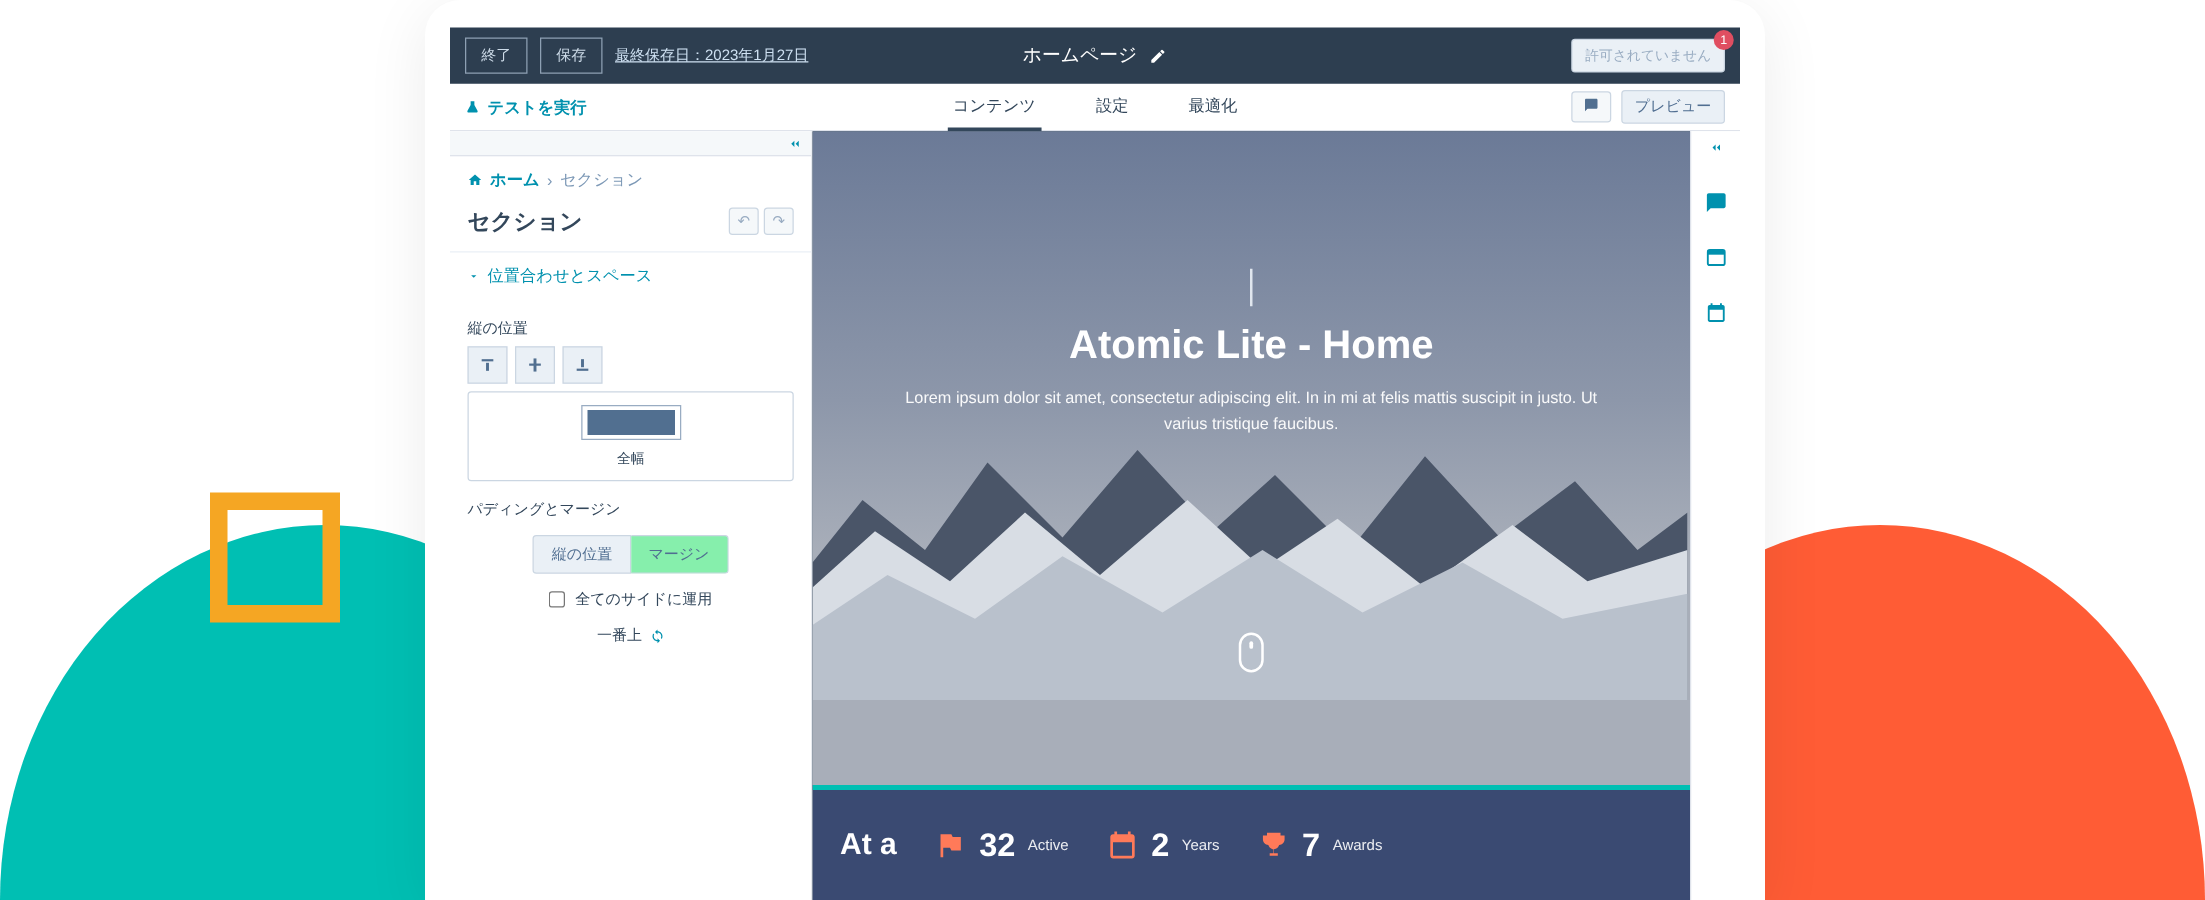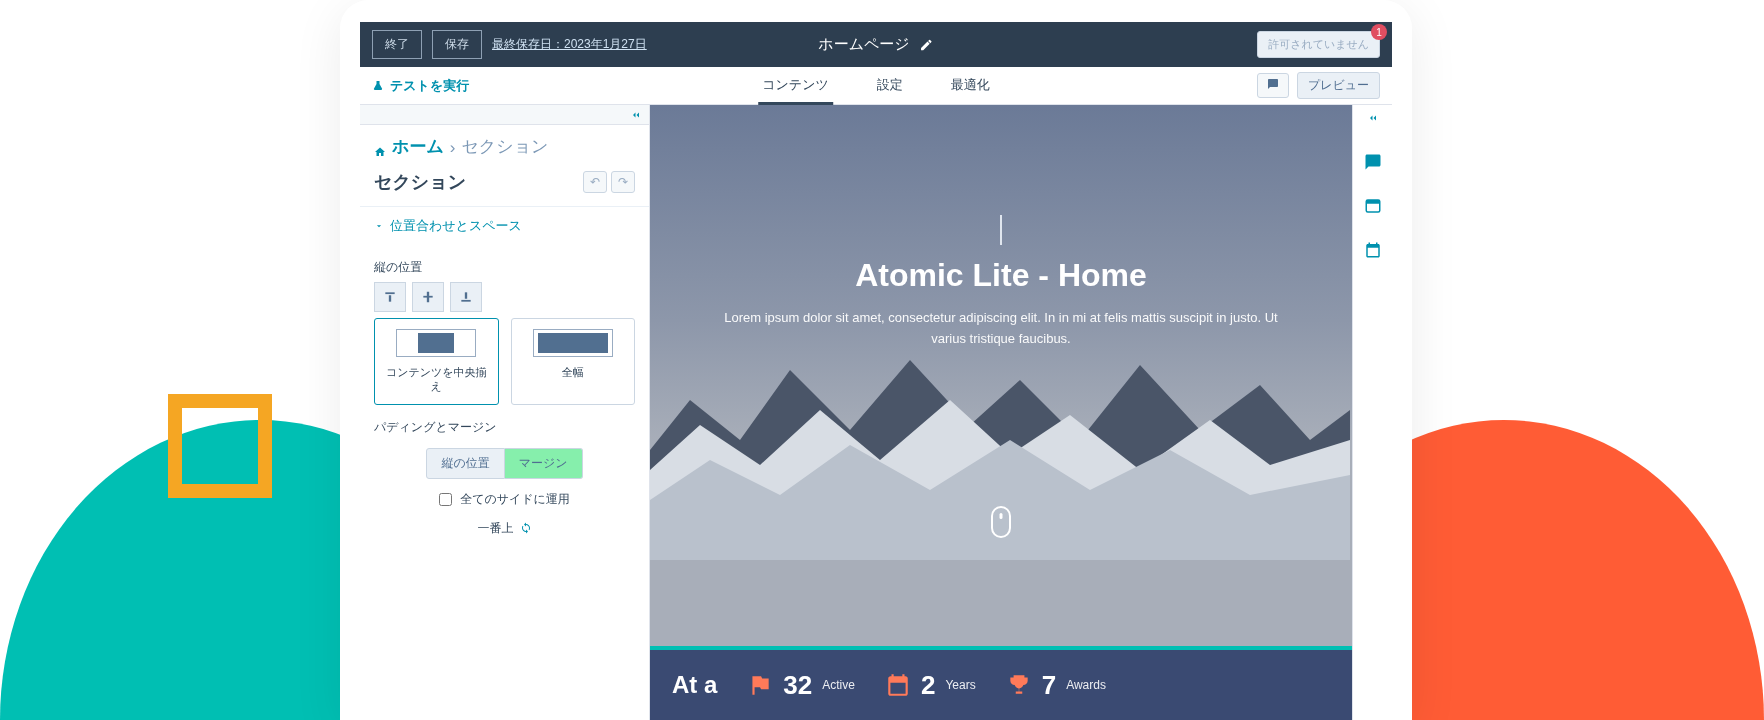--- a/index.html
+++ b/index.html
@@ -25,21 +25,21 @@
 .subtabs { position: absolute; left: 50%; transform: translateX(-50%); display: flex; gap: 40px; }
 .subtab { color: #33475b; padding: 10px 4px 8px; cursor: pointer; }
 .subtab.active { color: #33475b; border-bottom: 3px solid #33475b; font-weight: 500; }
 .sub-right { margin-left: auto; display: flex; gap: 8px; align-items: center; }
 .icon-btn { border: 1px solid #cbd6e2; background: #f5f8fa; padding: 4px 8px; border-radius: 3px; cursor: pointer; color: #516f90; font-size: 12px; }
 .preview-btn { border: 1px solid #cbd6e2; background: #eaf0f6; color: #506e91; padding: 4px 10px; font-size: 12px; border-radius: 3px; }
 
 .workspace { flex: 1; display: flex; min-height: 0; position: relative; }
 .left-panel { width: 290px; border-right: 1px solid #dfe3eb; display: flex; flex-direction: column; background: #fff; }
 .collapse-row { height: 20px; border-bottom: 1px solid #dfe3eb; background: #f5f8fa; display: flex; justify-content: flex-end; align-items: center; padding-right: 6px; color: #0091ae; }
-.crumbs { padding: 10px 14px 6px; font-size: 17px; color: #7c98b6; display: flex; align-items: flex-end; gap: 6px; }
+.crumbs { padding: 10px 14px 6px; font-size: 13px; color: #7c98b6; display: flex; align-items: center; gap: 6px; }
 .crumbs .home { color: #0091ae; font-weight: 600; }
 .panel-head { display: flex; align-items: center; justify-content: space-between; padding: 6px 14px 12px; }
 .panel-head h2 { font-size: 18px; color: #33475b; font-weight: 600; }
 .undo-redo { display: flex; gap: 4px; }
 .ur-btn { width: 24px; height: 22px; border: 1px solid #cbd6e2; background: #f5f8fa; color: #99acc2; border-radius: 3px; display:flex; align-items:center; justify-content:center; font-size:12px; }
 
 .accordion { padding: 10px 14px; border-top: 1px solid #eaf0f6; font-size: 13px; color: #0091ae; display: flex; align-items: center; gap: 6px; font-weight: 500; }
 .field-label { padding: 14px 14px 6px; font-size: 12px; color: #33475b; }
 .vpos { display: flex; gap: 6px; padding: 0 14px; }
 .vpos-btn { width: 32px; height: 30px; border: 1px solid #cbd6e2; background: #eaf0f6; display: flex; align-items: center; justify-content: center; cursor: pointer; }
@@ -65,21 +65,21 @@
 .hero { position: absolute; inset: 0; }
 .sky { position: absolute; inset: 0; background: linear-gradient(#6b7a97, #8d97aa 35%, #a8aeb9 55%); }
 .mtn { position: absolute; bottom: 160px; left: 0; right: 0; height: 230px; }
 .hero-content { position: absolute; top: 110px; left: 0; right: 0; text-align: center; color: #fff; padding: 0 60px; }
 .hero-content .caret { width: 2px; height: 30px; background: #e0e6ee; margin: 0 auto 12px; }
 .hero-content h1 { font-size: 32px; font-weight: 700; margin-bottom: 14px; }
 .hero-content p { font-size: 13px; line-height: 1.6; opacity: .95; max-width: 560px; margin: 0 auto; }
 .mouse { position: absolute; bottom: 182px; left: 50%; transform: translateX(-50%); width: 20px; height: 32px; border: 2px solid #fff; border-radius: 12px; }
 .mouse::after { content:''; position:absolute; top:5px; left:50%; transform:translateX(-50%); width:3px; height:6px; background:#fff; border-radius:2px; }
 
-.stats { position: absolute; bottom: 0; left: 0; right: 0; height: 74px; background: #3a4a72; border-top: 4px solid #00bfb3; display: flex; align-items: center; color: #fff; padding: 0 22px; gap: 30px; }
+.stats { position: absolute; bottom: 0; left: 0; right: 0; height: 92px; background: #3a4a72; border-top: 4px solid #00bfb3; display: flex; align-items: center; color: #fff; padding: 0 22px; gap: 30px; }
 .stats .ata { font-size: 24px; font-weight: 700; }
 .stat { display: flex; align-items: center; gap: 10px; }
 .sicn { width: 26px; height: 26px; color: #ff7a59; }
 .snum { font-size: 26px; font-weight: 700; }
 .slbl { font-size: 12px; opacity: .9; }
 
 .right-rail { width: 40px; border-left: 1px solid #dfe3eb; background: #fff; display: flex; flex-direction: column; align-items: center; padding-top: 6px; gap: 26px; color: #0091ae; }
 .rail-collapse { font-size: 14px; }
 .rail-ic { width: 18px; height: 18px; }
 </style>
@@ -179,26 +179,20 @@
             </button>
         <button class="vpos-btn">
               <svg width="14" height="14" viewBox="0 0 24 24">
                 <rect x="4" y="17" width="16" height="3"></rect>
                 <rect x="10" y="4" width="4" height="11"></rect>
               </svg>
             </button>
       </div>
 
       <div class="align-opts">
-        <div class="align-card selected">
-          <div class="thumb">
-                <div class="bar1"></div>
-              </div>
-          <span>コンテンツを中央揃え</span>
-        </div>
         <div class="align-card">
           <div class="thumb">
                 <div class="bar2"></div>
               </div>
           <span>全幅</span>
         </div>
       </div>
 
       <div class="field-label">パディングとマージン</div>
       <div class="seg">

